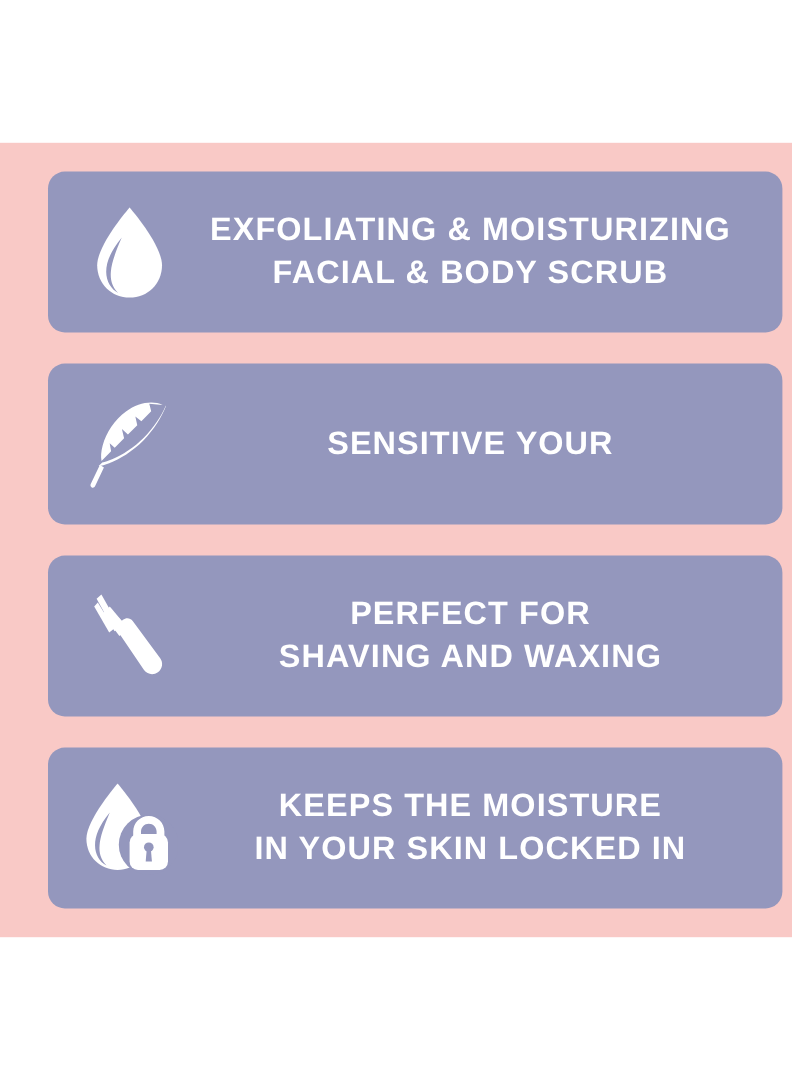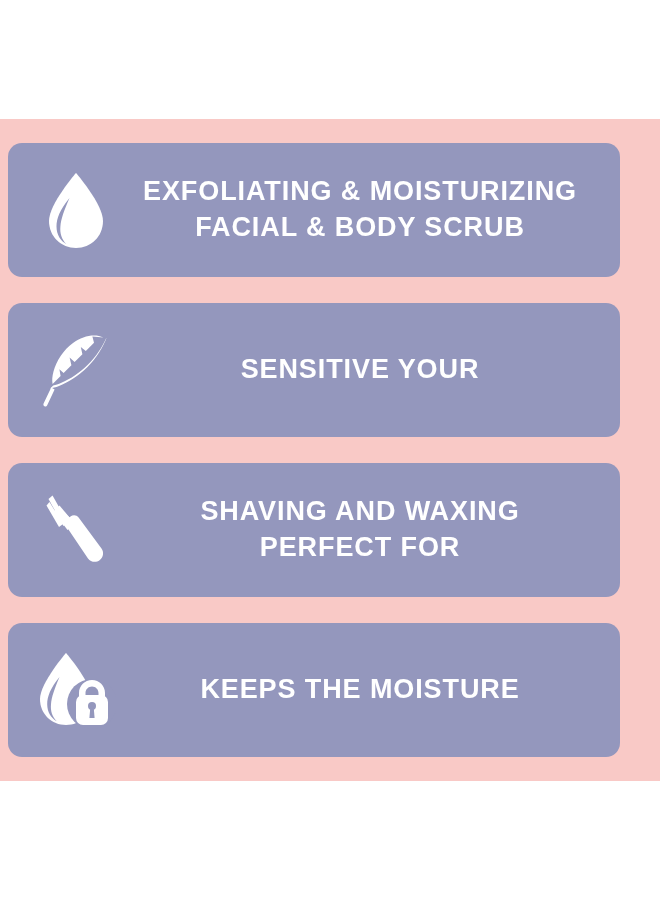--- a/index.html
+++ b/index.html
@@ -24,21 +24,21 @@
 
   
   #banner {
     position: absolute;
     left: 0;
     top: 119px;
     width: 660px;
     height: 662px;
     background: #f9c9c6;
     box-sizing: border-box;
-    padding: 24px 8px;
+    padding: 24px 40px;
     display: flex;
     flex-direction: column;
     justify-content: space-between;
   }
 
   
   .card {
     position: relative;
     width: 612px;
     height: 134px;
@@ -125,36 +125,37 @@
           <g fill="#ffffff">
             <path d="M13.5 5.5 L9.5 9 L22 31.5 L26.5 28.5 Z"></path>
             <path d="M10.5 12 L7.5 15.5 L20 37 L24 34 Z"></path>
             <path d="M20.5 15.5 L14.5 21.5 L28.5 40 L36 34 Z"></path>
             <path d="M27 24 L21 30.5 L24.5 36 L33 30 Z"></path>
             <path d="M31.5 26.5 C34 24.5 37.5 24.8 39.6 27.4 L62.5 58.5 C65.2 62.2 64.4 67.4 60.6 70.2 C56.9 72.9 51.7 72.1 49 68.4 L27.4 36.4 C25.4 33.6 28.3 29 31.5 26.5 Z"></path>
           </g>
         </svg>
       </div>
       <div class="card-text">
+        <div class="card-line">PERFECT FOR</div>
         <div class="card-line">SHAVING AND WAXING</div>
-        <div class="card-line">PERFECT FOR</div>
       </div>
     </div>
 
     <div class="card">
       <div class="card-icon">
         <svg width="80" height="80" viewBox="0 0 80 80" aria-hidden="true">
           <path d="M30 3 C30 3 56 33 56 49 C56 64 44.4 75 30 75 C15.6 75 4 64 4 49 C4 33 30 3 30 3 Z" fill="#ffffff"></path>
           <path d="M23.5 27 C14.5 38 11.2 46.5 11.2 54.3 C11.2 62 15 68.2 20.8 71.3 C16 66.5 14.4 60.7 15 54.2 C15.6 47 18.4 39 23.5 27 Z" fill="#9497bd"></path>
           <circle cx="56" cy="54" r="25" fill="#9497bd"></circle>
           <path d="M56 30 C48.8 30 43 35.8 43 43 L43 47 L49.5 47 L49.5 43 C49.5 39.4 52.4 36.5 56 36.5 C59.6 36.5 62.5 39.4 62.5 43 L62.5 47 L69 47 L69 43 C69 35.8 63.2 30 56 30 Z" fill="#ffffff"></path>
           <rect x="40" y="45" width="32" height="30" rx="7" fill="#ffffff"></rect>
           <circle cx="56" cy="56" r="4" fill="#9497bd"></circle>
           <path d="M54.3 57.5 L57.7 57.5 L58.6 68 L53.4 68 Z" fill="#9497bd"></path>
         </svg>
       </div>
       <div class="card-text">
         <div class="card-line">KEEPS THE MOISTURE</div>
+        <div class="card-line">IN YOUR SKIN LOCKED IN</div>
       </div>
     </div>
 
   </div>
 </div>
 
 </body></html>

